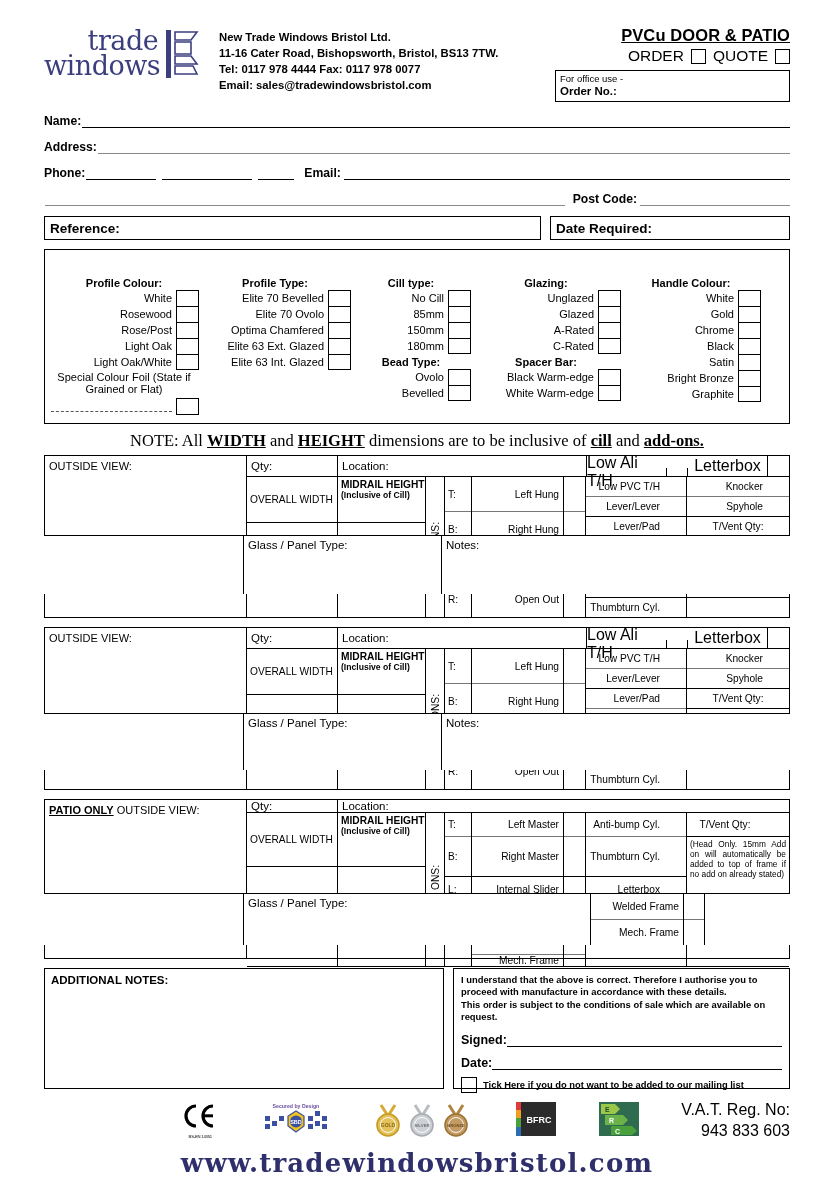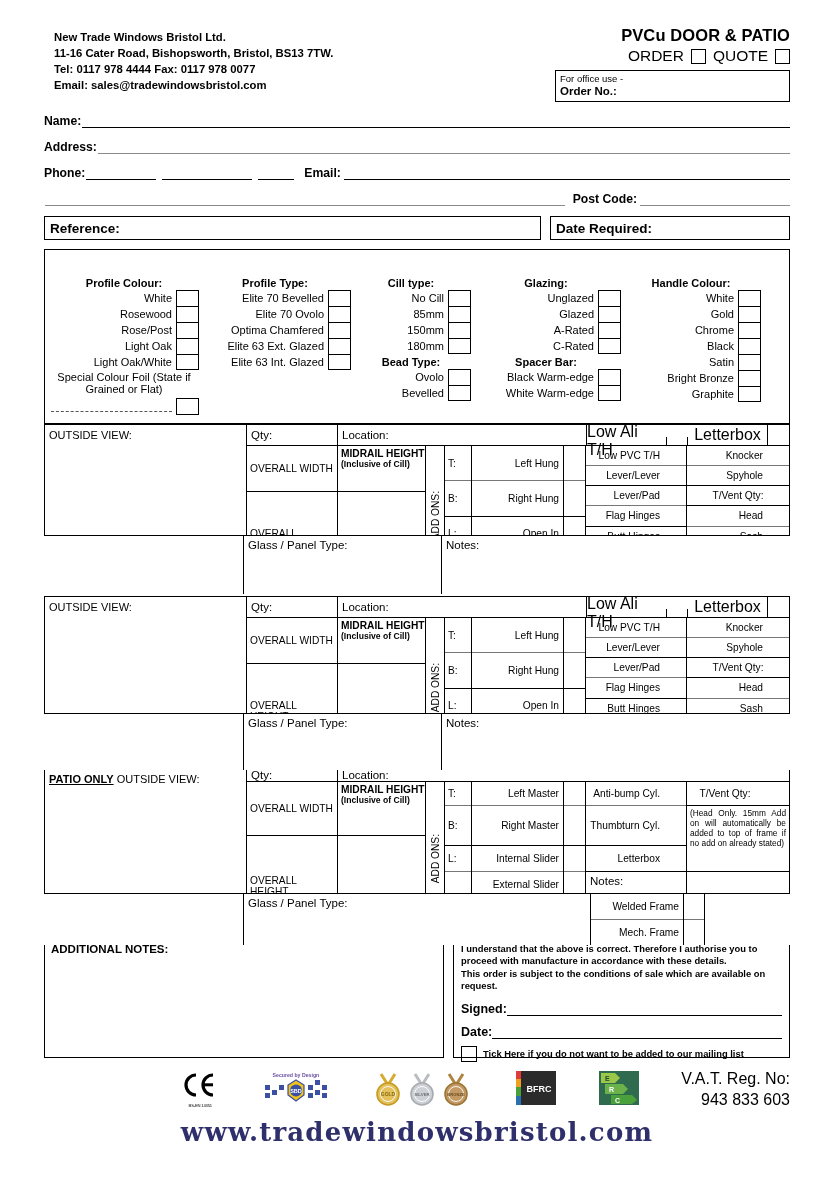--- a/index.html
+++ b/index.html
@@ -20,21 +20,21 @@
   .logo-block { display:flex; align-items:center; }
   .logo-text { font-family:"DejaVu Serif", serif; color:#3b3f7d; line-height:0.92; letter-spacing:-0.5px; }
   .logo-text .l1 { font-size:27px; display:block; text-align:right; padding-right:2px;}
   .logo-text .l2 { font-size:27px; display:block; }
   .logo-mark { margin-left:3px; }
 
   .company { flex:1; padding-left:10px; padding-top:3px; font-size:11.3px; font-weight:bold; line-height:1.42; }
   .company div { white-space:nowrap; }
 
   .titlebox { width:235px; flex:0 0 235px; text-align:right; }
-  .doc-title { font-size:16.5px; font-weight:bold; letter-spacing:0.1px; }
+  .doc-title { font-size:16.5px; font-weight:bold; letter-spacing:0.1px;text-decoration:underline; }
   .orderquote { font-size:15.5px; margin-top:2px; display:flex; justify-content:flex-end; align-items:center; gap:7px;}
   .cb-lg { width:15px; height:15px; border:1.6px solid #000; display:inline-block; }
   .office-box { border:1.3px solid #000; margin-top:5px; text-align:left; padding:2px 4px 3px 4px; height:32px;}
   .office-l1 { font-size:9.5px; }
   .office-l2 { font-size:11.5px; font-weight:bold; margin-top:1px;}
 
   
   .fields { padding: 0 44px; margin-top:12px; font-size:12.2px; font-weight:bold; }
   .frow { display:flex; align-items:flex-end; margin-bottom:12px; }
   .flabel { white-space:nowrap; }
@@ -141,20 +141,35 @@
   .sbd { text-align:center; }
   .sbd-t { font-size:5.2px; color:#6a4fa3; font-weight:bold; margin-bottom:1px;}
   .medal { display:inline-block; margin:0 1px; }
 </style>
 </head>
 <body>
 
 <div class="page">
 
   <div class="header">
+    <div class="logo-wrap">
+      <div class="logo-block">
+        <div class="logo-text">
+          <span class="l1">trade</span>
+          <span class="l2">windows</span>
+        </div>
+        <svg class="logo-mark" width="38" height="52" viewBox="0 0 38 52">
+          <rect x="3" y="2" width="5" height="48" fill="#3b3f7d"></rect>
+          <path d="M12 4 L34 4 L28 12 L12 12 Z" fill="none" stroke="#3b3f7d" stroke-width="1.6"></path>
+          <path d="M12 14 L28 14 L28 26 L12 26 Z" fill="none" stroke="#3b3f7d" stroke-width="1.6"></path>
+          <path d="M12 28 L28 28 L34 36 L12 36 Z" fill="none" stroke="#3b3f7d" stroke-width="1.6"></path>
+          <path d="M12 38 L30 38 L34 46 L12 46 Z" fill="none" stroke="#3b3f7d" stroke-width="1.6"></path>
+        </svg>
+      </div>
+    </div>
 
     <div class="company">
       <div>New Trade Windows Bristol Ltd.</div>
       <div>11-16 Cater Road, Bishopsworth, Bristol, BS13 7TW.</div>
       <div>Tel: 0117 978 4444   Fax: 0117 978 0077</div>
       <div>Email: sales@tradewindowsbristol.com</div>
     </div>
 
     <div class="titlebox">
       <div class="doc-title">PVCu DOOR &amp; PATIO</div>
@@ -356,20 +371,23 @@
             <span class="cb"></span>
           </div>
         <div class="optrow">
             <span class="optlabel">Graphite</span>
             <span class="cb"></span>
           </div>
       </div>
     </div>
   </div>
 
+  <div class="note">
+    <span>NOTE: All </span><b>WIDTH</b><span> and </span><b>HEIGHT</b><span> dimensions are to be inclusive of </span><b>cill</b><span> and </span><b>add-ons.</b>
+  </div>
 
   <div class="block" style="height:163px;">
     <div class="blk-left">
       <div class="blk-left-title">OUTSIDE VIEW:</div>
     </div>
     <div class="blk-right">
       <div class="r-top">
         <div class="cell qty">Qty:</div>
         <div class="cell loc">Location:</div>
         <div class="col-oa" style="display:flex;">

